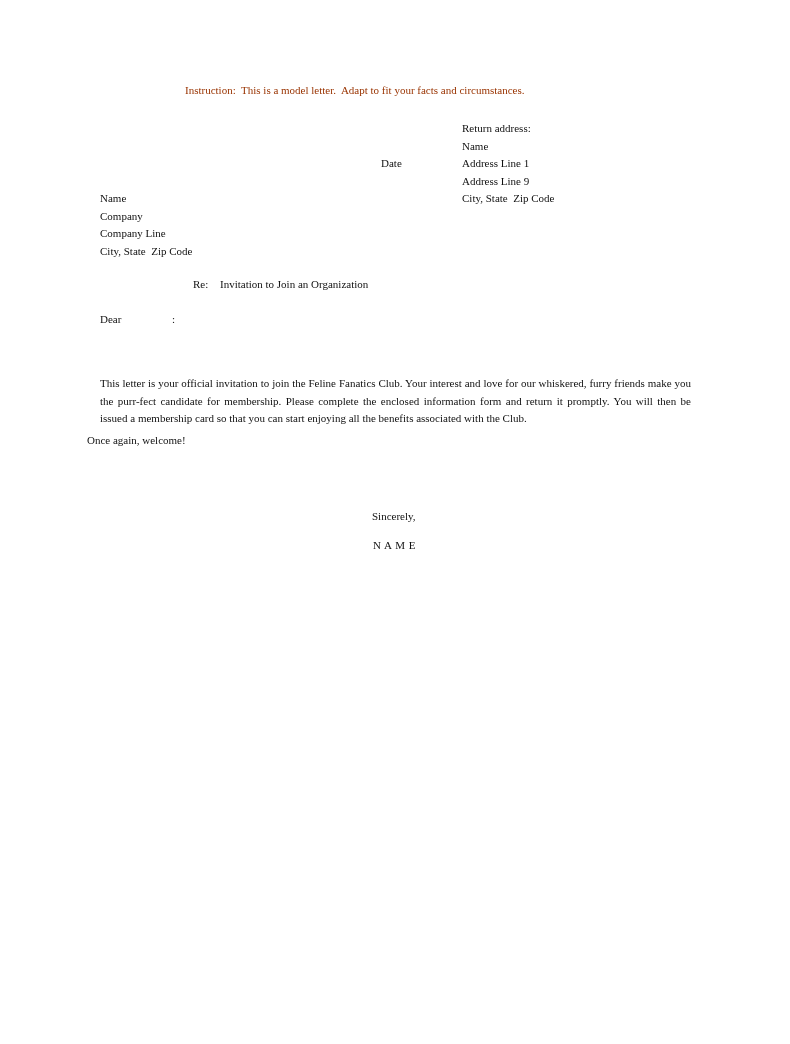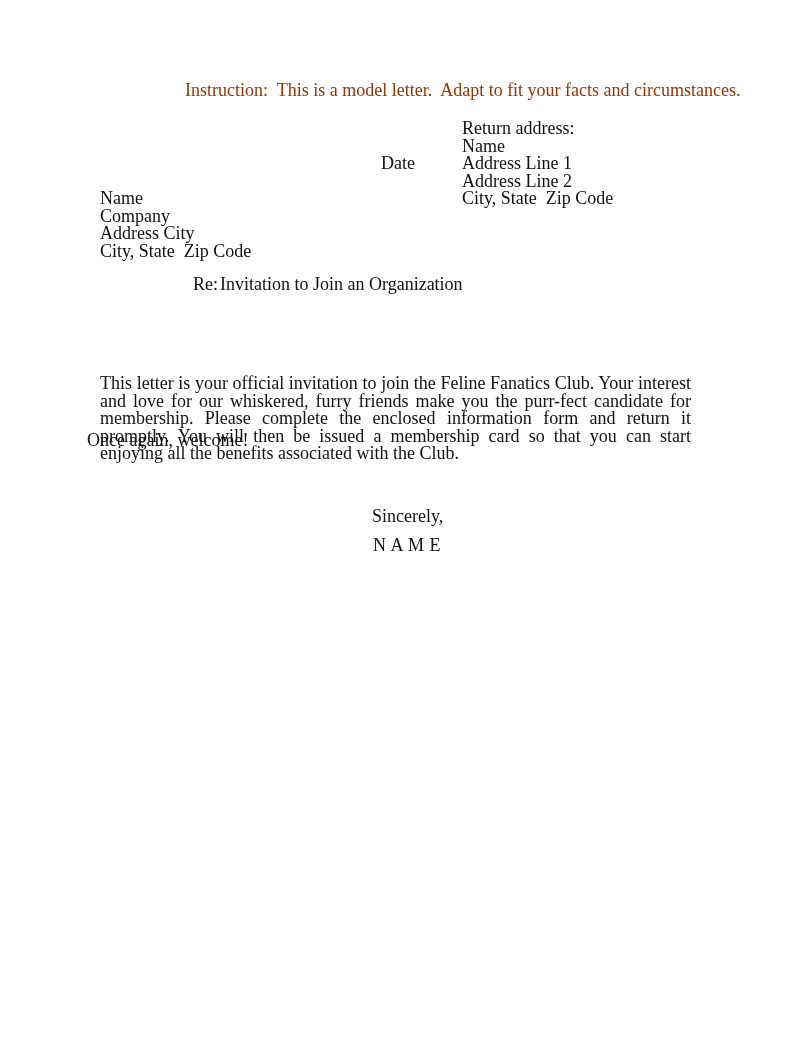--- a/index.html
+++ b/index.html
@@ -2,21 +2,21 @@
 <html><head>
 <meta charset="utf-8">
 <style>
   html, body { margin: 0; padding: 0; background: #fff; }
   .page {
     position: relative;
     width: 790px;
     height: 1044px;
     background: #ffffff;
     font-family: "Liberation Serif", serif;
-    font-size: 18px;
+    font-size: 11px;
     line-height: 17.5px;
     color: #111111;
     overflow: hidden;
   }
   .abs { position: absolute; }
   .pre { white-space: pre-wrap; }
 
   .instruction {
     left: 185px; top: 82px;
     white-space: pre-wrap;
@@ -46,38 +46,42 @@
 <body>
 
 <div class="page">
 
   <div class="abs instruction" style="color: rgb(153, 51, 0);">Instruction:  This is a model letter.  Adapt to fit your facts and circumstances.</div>
 
   <div class="abs return-block">
     <div>Return address:</div>
     <div>Name</div>
     <div>Address Line 1</div>
-    <div>Address Line 2</div>
+    <div>Address Line 9</div>
     <div class="pre">City, State  Zip Code</div>
   </div>
 
   <div class="abs date-label">Date</div>
 
   <div class="abs recipient-block">
     <div>Name</div>
     <div>Company</div>
-    <div>Address City</div>
+    <div>Company Line</div>
     <div class="pre">City, State  Zip Code</div>
   </div>
 
   <div class="abs subject-row">
     <span class="re-label">Re:</span>
     <span class="subject-text">Invitation to Join an Organization</span>
   </div>
 
+  <div class="abs salutation-row">
+    <span>Dear</span>
+    <span class="colon">:</span>
+  </div>
 
   <div class="abs body-paragraph">This letter is your official invitation to join the Feline Fanatics Club. Your interest and love for our whiskered, furry friends make you the purr-fect candidate for membership. Please complete the enclosed information form and return it promptly. You will then be issued a membership card so that you can start enjoying all the benefits associated with the Club.</div>
 
   <div class="abs closing-line">Once again, welcome!</div>
 
   <div class="abs signoff">Sincerely,</div>
 
   <div class="abs signature">N A M E</div>
 
 </div>

